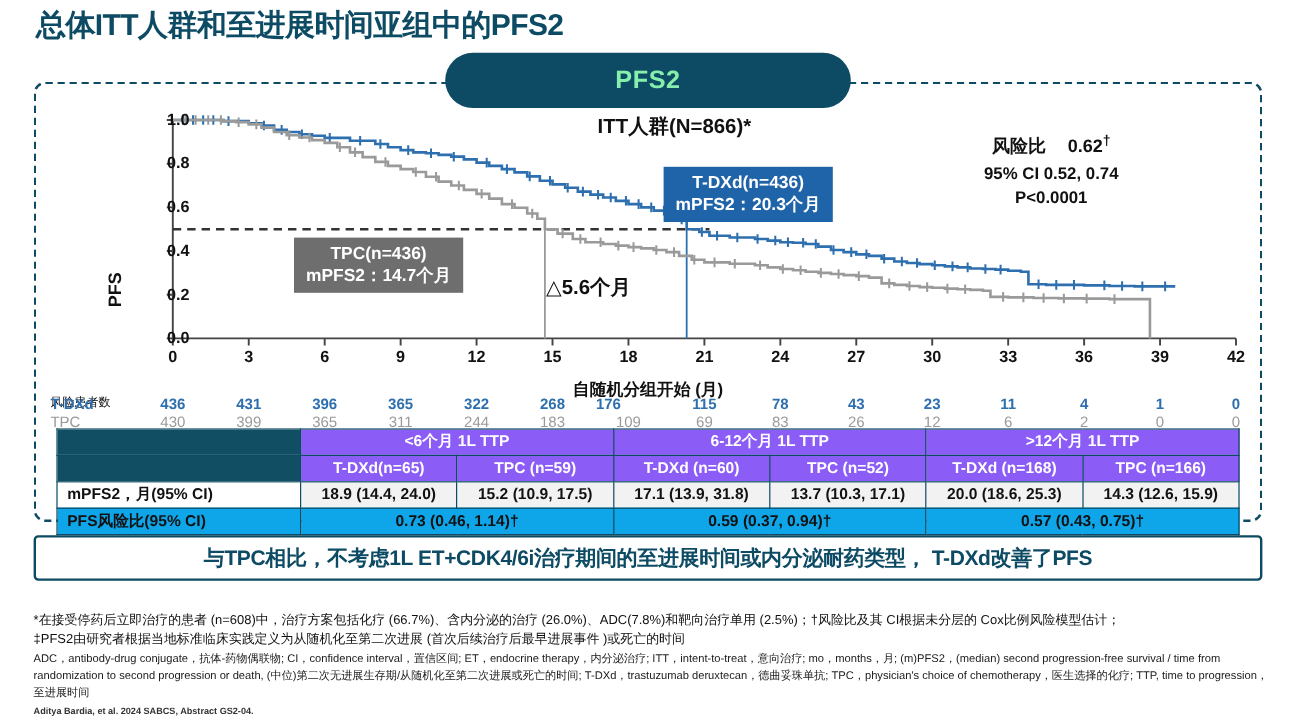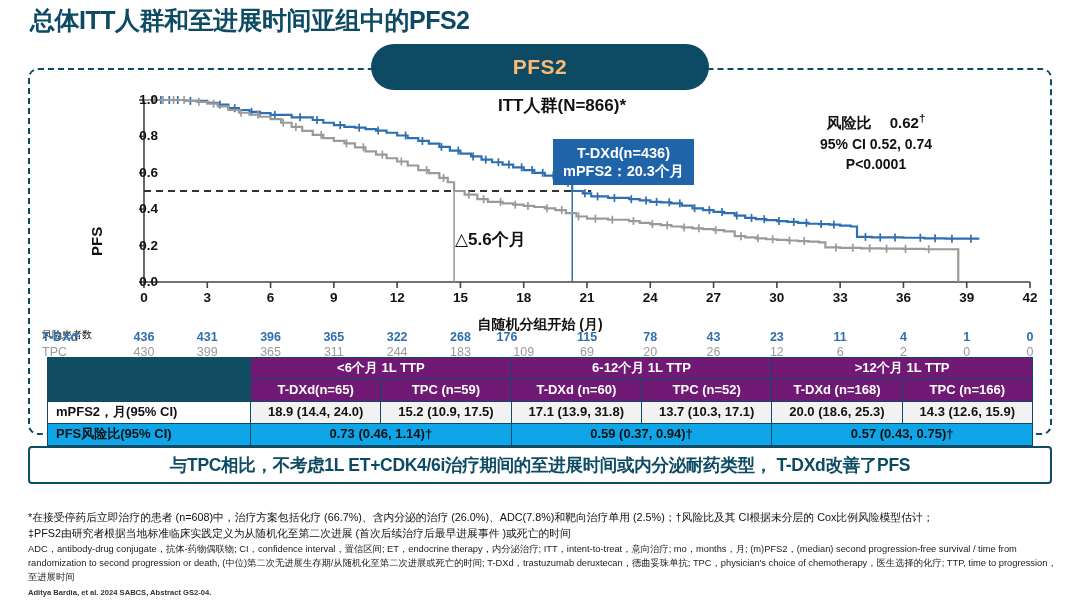--- a/index.html
+++ b/index.html
@@ -25,21 +25,21 @@
   
   .panel{
     position:absolute;left:28px;top:68px;width:1024px;height:367px;
     border:2px dashed #0D4A63;border-radius:10px;
     box-sizing:border-box;
   }
   .pill{
     position:absolute;left:371px;top:44px;width:338px;height:46px;
     background:#0D4A63;border-radius:23px;
     display:flex;align-items:center;justify-content:center;
-    color:#fdba74;font-size:21px;font-weight:bold;letter-spacing:.5px;
+    color:#86efac;font-size:21px;font-weight:bold;letter-spacing:.5px;
     z-index:5;
   }
 
   
   .chart-wrap{position:absolute;left:28px;top:86px;width:1024px;height:230px;}
   .ylabel{
     position:absolute;left:60px;top:170px;
     font-size:15px;font-weight:bold;
     transform:rotate(-90deg);transform-origin:left top;
     white-space:nowrap;
@@ -107,21 +107,21 @@
   
   .subtable{
     position:absolute;left:47px;top:357px;width:986px;
     border-collapse:collapse;table-layout:fixed;
     font-size:12.5px;
   }
   .subtable th,.subtable td{
     border:1px solid #0D4A63;padding:2px 3px;text-align:center;
     font-weight:bold;line-height:1.3;
   }
-  .subtable thead th{background:#701a75;color:#ffffff;font-size:13px;}
+  .subtable thead th{background:#8b5cf6;color:#ffffff;font-size:13px;}
   .subtable thead th.blank{background:#124E63;border-top-color:#124E63;}
   .subtable tbody td{background:#F2F2F2;color:#111;font-size:13px;}
   .subtable tbody td.rowlabel{text-align:left;padding-left:8px;background:#ffffff;}
   .subtable tbody tr.hr td{background:#0ea5e9;}
 
   
   .conclusion{
     position:absolute;left:28px;top:446px;width:1024px;height:38px;
     border:2px solid #0D4A63;border-radius:4px;box-sizing:border-box;
     display:flex;align-items:center;justify-content:center;
@@ -315,20 +315,24 @@
 
   <div class="xaxis-title" style="top:0;position:absolute;left:28px;top:316px;width:1024px;">自随机分组开始 (月)</div>
 
   <div class="itt-label">ITT人群(N=866)*</div>
 
   <div class="callout callout-tdxd">
     <div>T-DXd(n=436)</div>
     <div>mPFS2：20.3个月</div>
   </div>
 
+  <div class="callout callout-tpc">
+    <div>TPC(n=436)</div>
+    <div>mPFS2：14.7个月</div>
+  </div>
 
   <div class="delta">△5.6个月</div>
 
   <div class="hr-block">
     <div class="hr-top">
       <span>风险比</span>
       <span class="hr-val">0.62</span><sup>†</sup>
     </div>
     <div>95% CI 0.52, 0.74</div>
     <div>P&lt;0.0001</div>
@@ -357,21 +361,21 @@
     <div class="nar-row r2" id="nar-row-1">
         <div class="nar-name tpc">TPC</div>
         <div class="nar-val tpc" style="left: 116px;">430</div>
         <div class="nar-val tpc" style="left: 179.286px;">399</div>
         <div class="nar-val tpc" style="left: 242.571px;">365</div>
         <div class="nar-val tpc" style="left: 305.857px;">311</div>
         <div class="nar-val tpc" style="left: 369.143px;">244</div>
         <div class="nar-val tpc" style="left: 432.429px;">183</div>
         <div class="nar-val tpc" style="left: 495.714px;">109</div>
         <div class="nar-val tpc" style="left: 559px;">69</div>
-        <div class="nar-val tpc" style="left: 622.286px;">20</div>
+        <div class="nar-val tpc" style="left: 622.286px;">83</div>
         <div class="nar-val tpc" style="left: 685.571px;">26</div>
         <div class="nar-val tpc" style="left: 748.857px;">12</div>
         <div class="nar-val tpc" style="left: 812.143px;">6</div>
         <div class="nar-val tpc" style="left: 875.429px;">2</div>
         <div class="nar-val tpc" style="left: 938.714px;">0</div>
         <div class="nar-val tpc" style="left: 1002px;">0</div>
       </div>
   </div>
 
   <table class="subtable">

